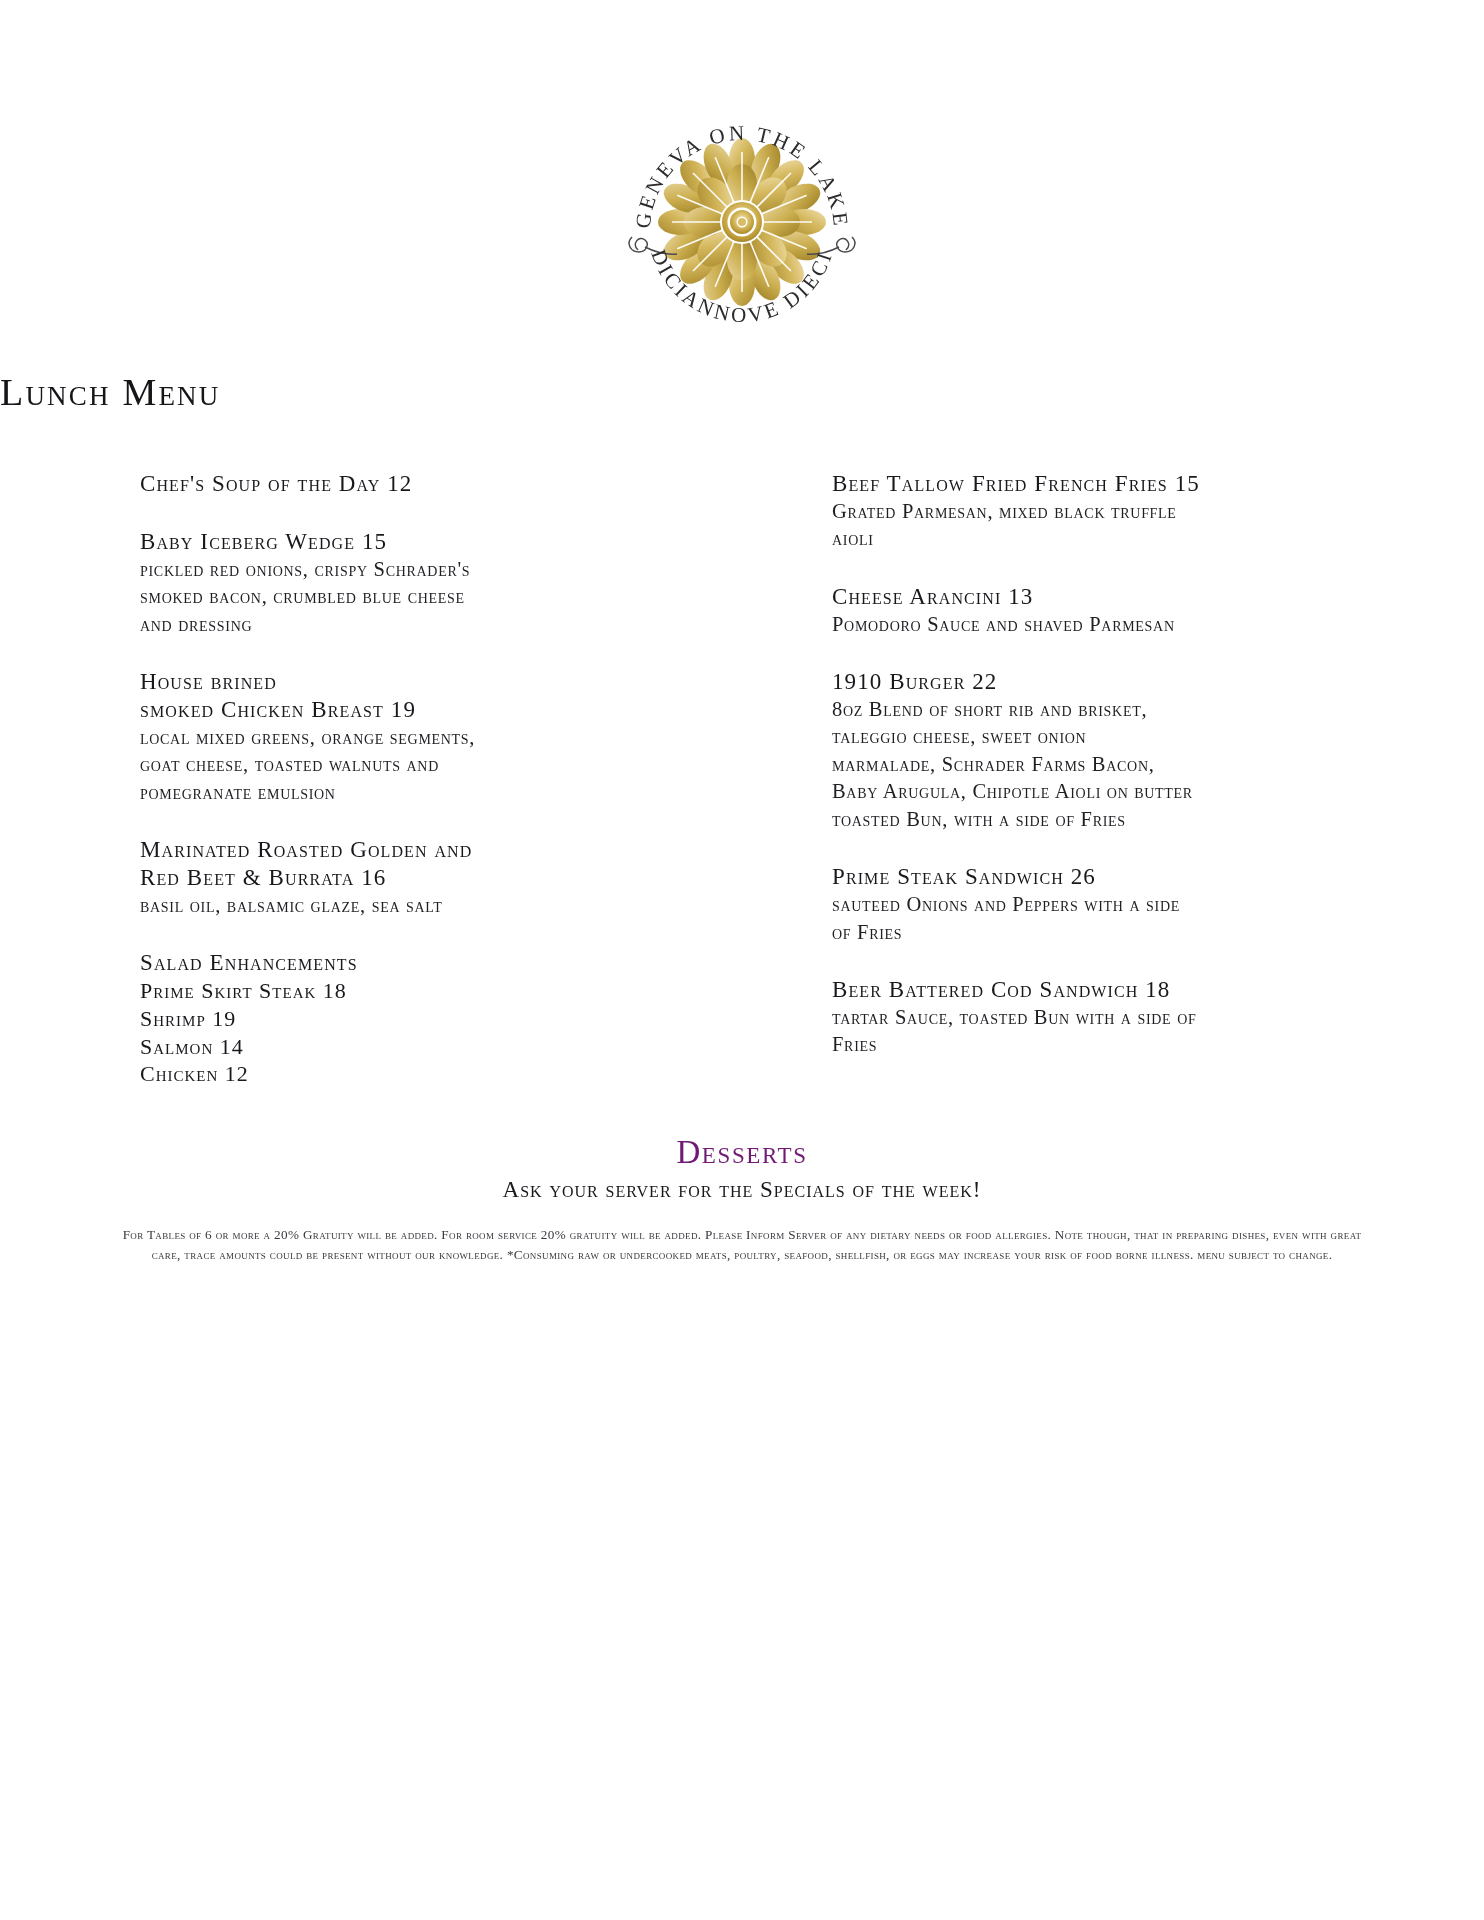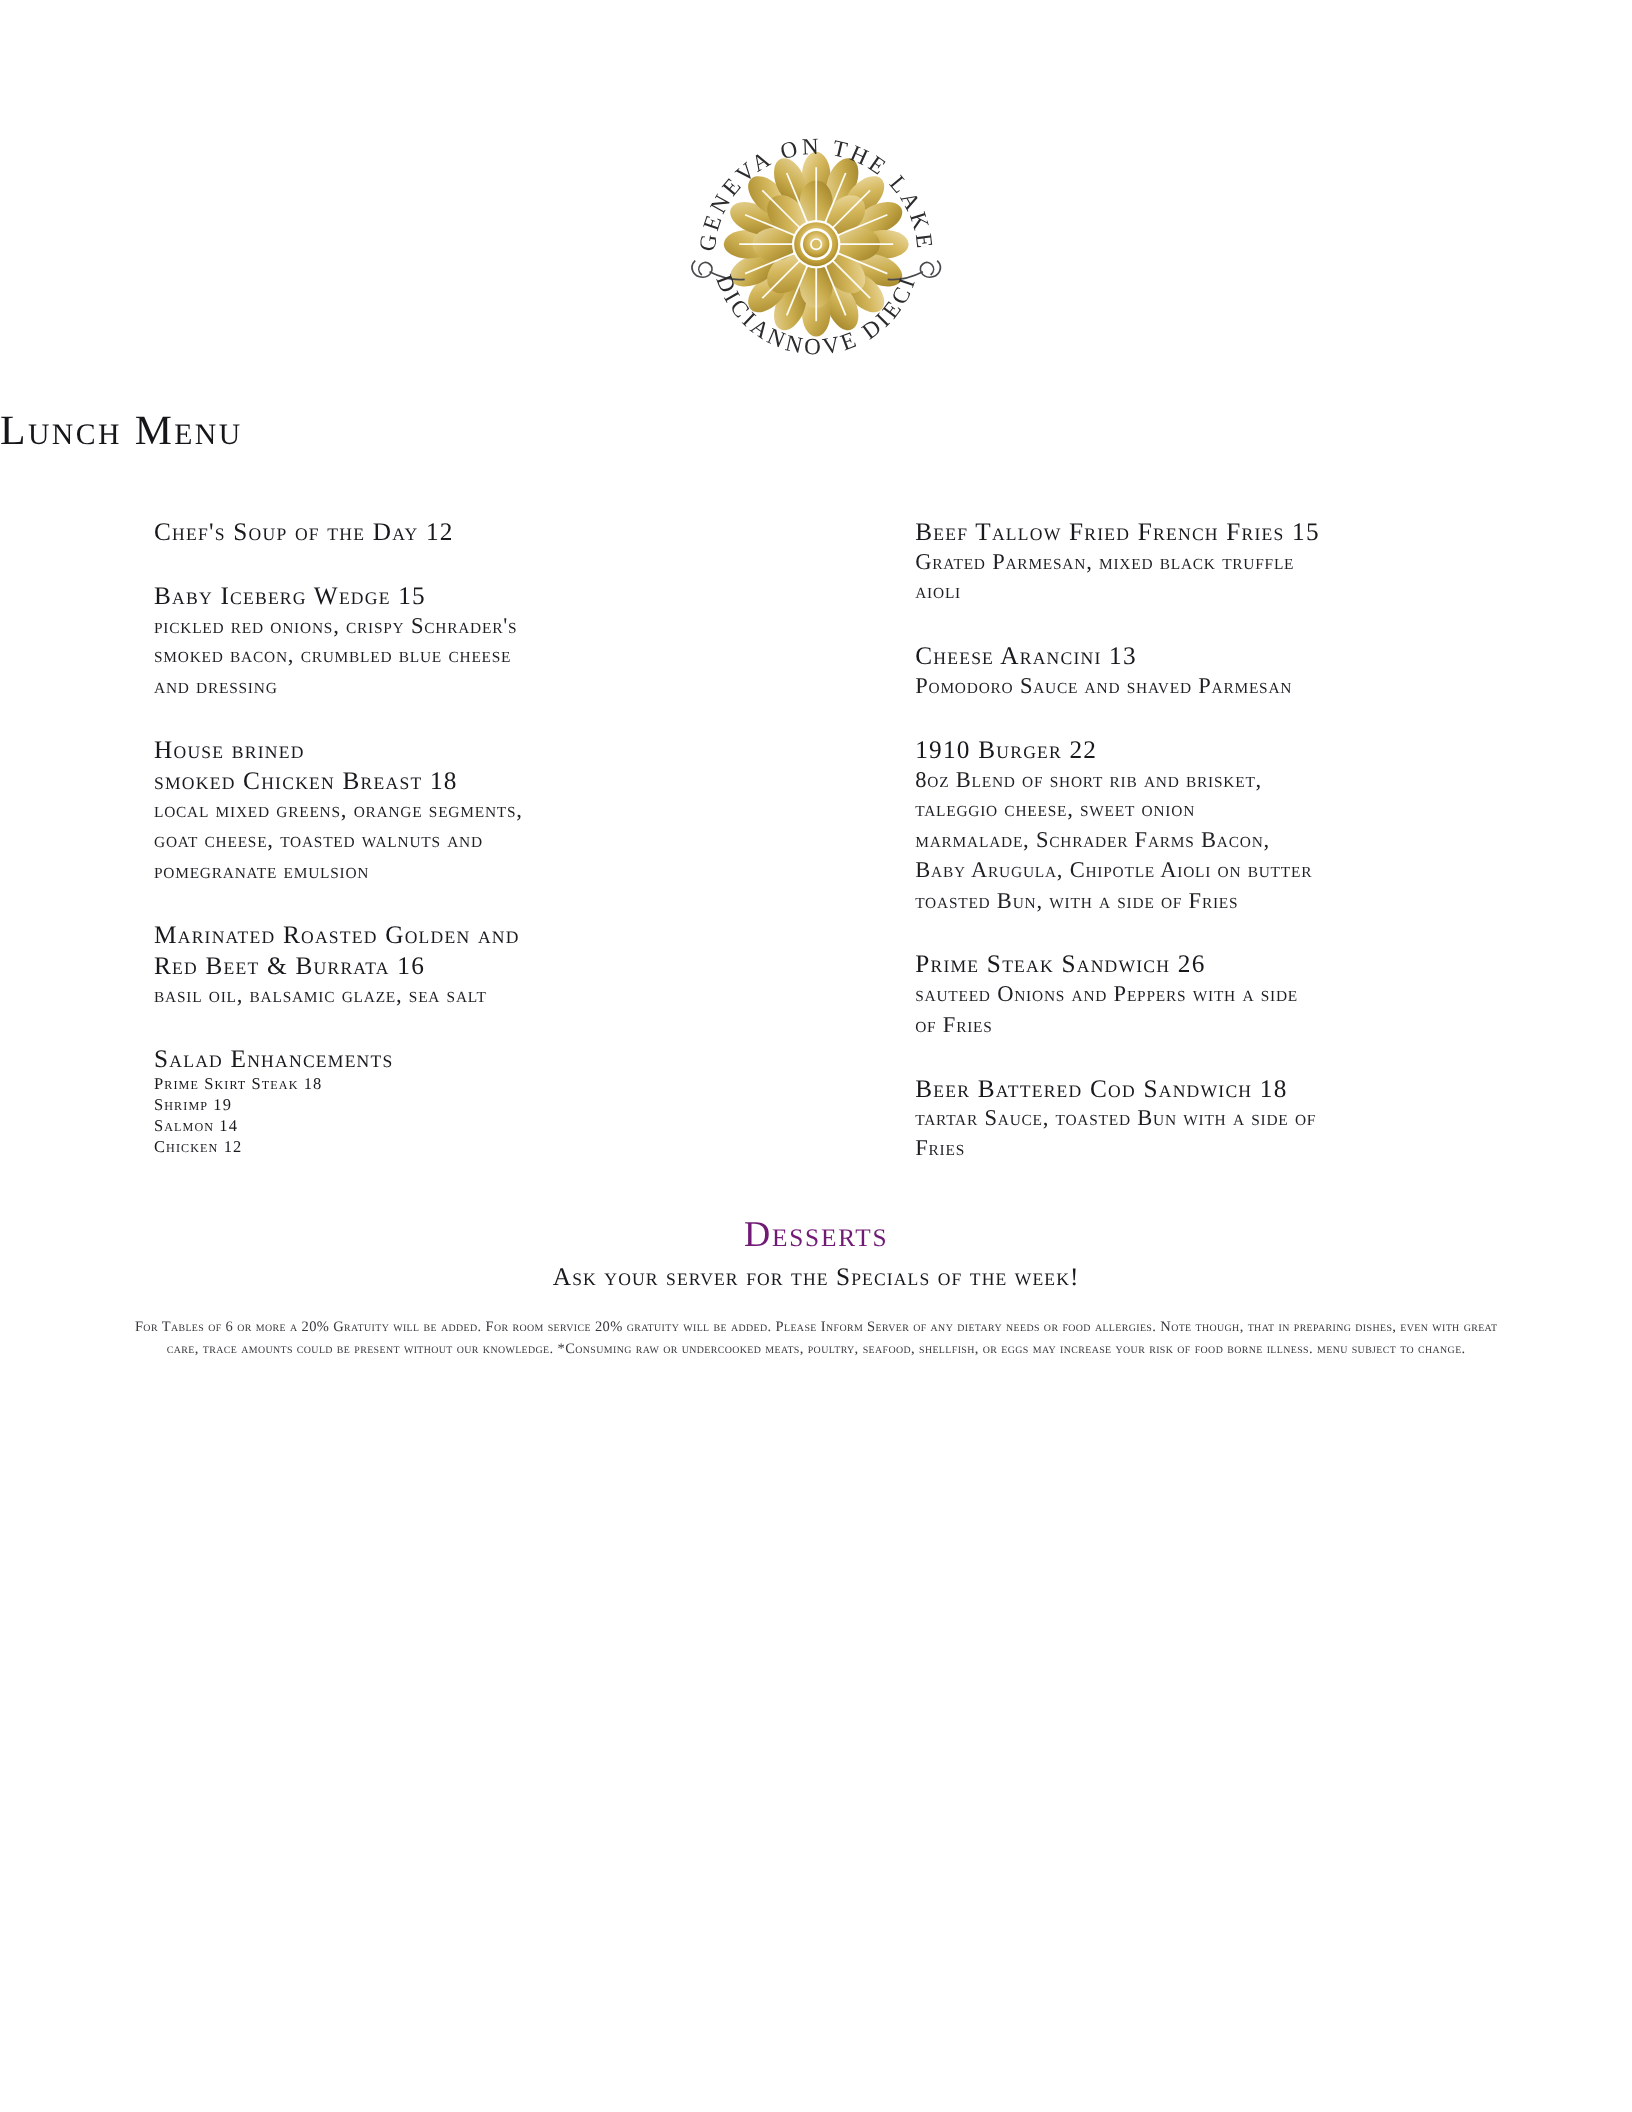--- a/index.html
+++ b/index.html
@@ -65,21 +65,21 @@
   }
   .item-desc {
     font-size: 20.5px;
     font-variant: small-caps;
     letter-spacing: 0.7px;
     line-height: 1.34;
     color: #1e1e23;
     white-space: pre-line;
   }
   .enh-list {
-    font-size: 15px;
+    font-size: 22px;
     font-variant: small-caps;
     letter-spacing: 1px;
     line-height: 1.26;
     color: #18181d;
   }
 
   
   .desserts {
     margin-top: 46px;
     text-align: center;
@@ -231,21 +231,21 @@
 
     <div class="item">
       <div class="item-name">Baby Iceberg Wedge 15</div>
       <div class="item-desc">pickled red onions, crispy Schrader's
 smoked bacon, crumbled blue cheese
 and dressing</div>
     </div>
 
     <div class="item">
       <div class="item-name">House brined
-smoked Chicken Breast 18</div>
+smoked Chicken Breast 19</div>
       <div class="item-desc">local mixed greens, orange segments,
 goat cheese, toasted walnuts and
 pomegranate emulsion</div>
     </div>
 
     <div class="item">
       <div class="item-name">Marinated Roasted Golden and
 Red Beet &amp; Burrata 16</div>
       <div class="item-desc">basil oil, balsamic glaze, sea salt</div>
     </div>

